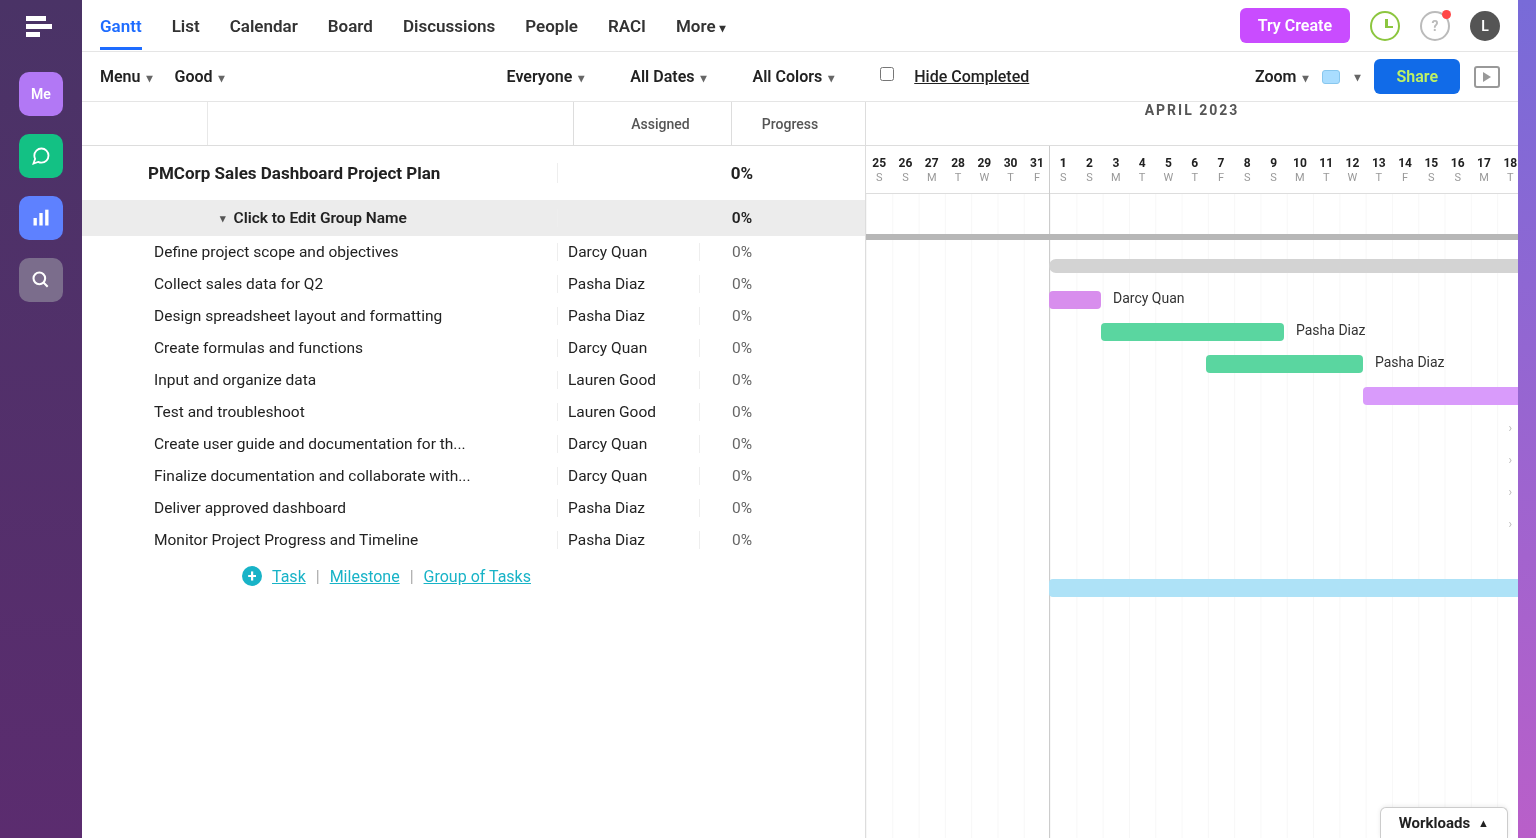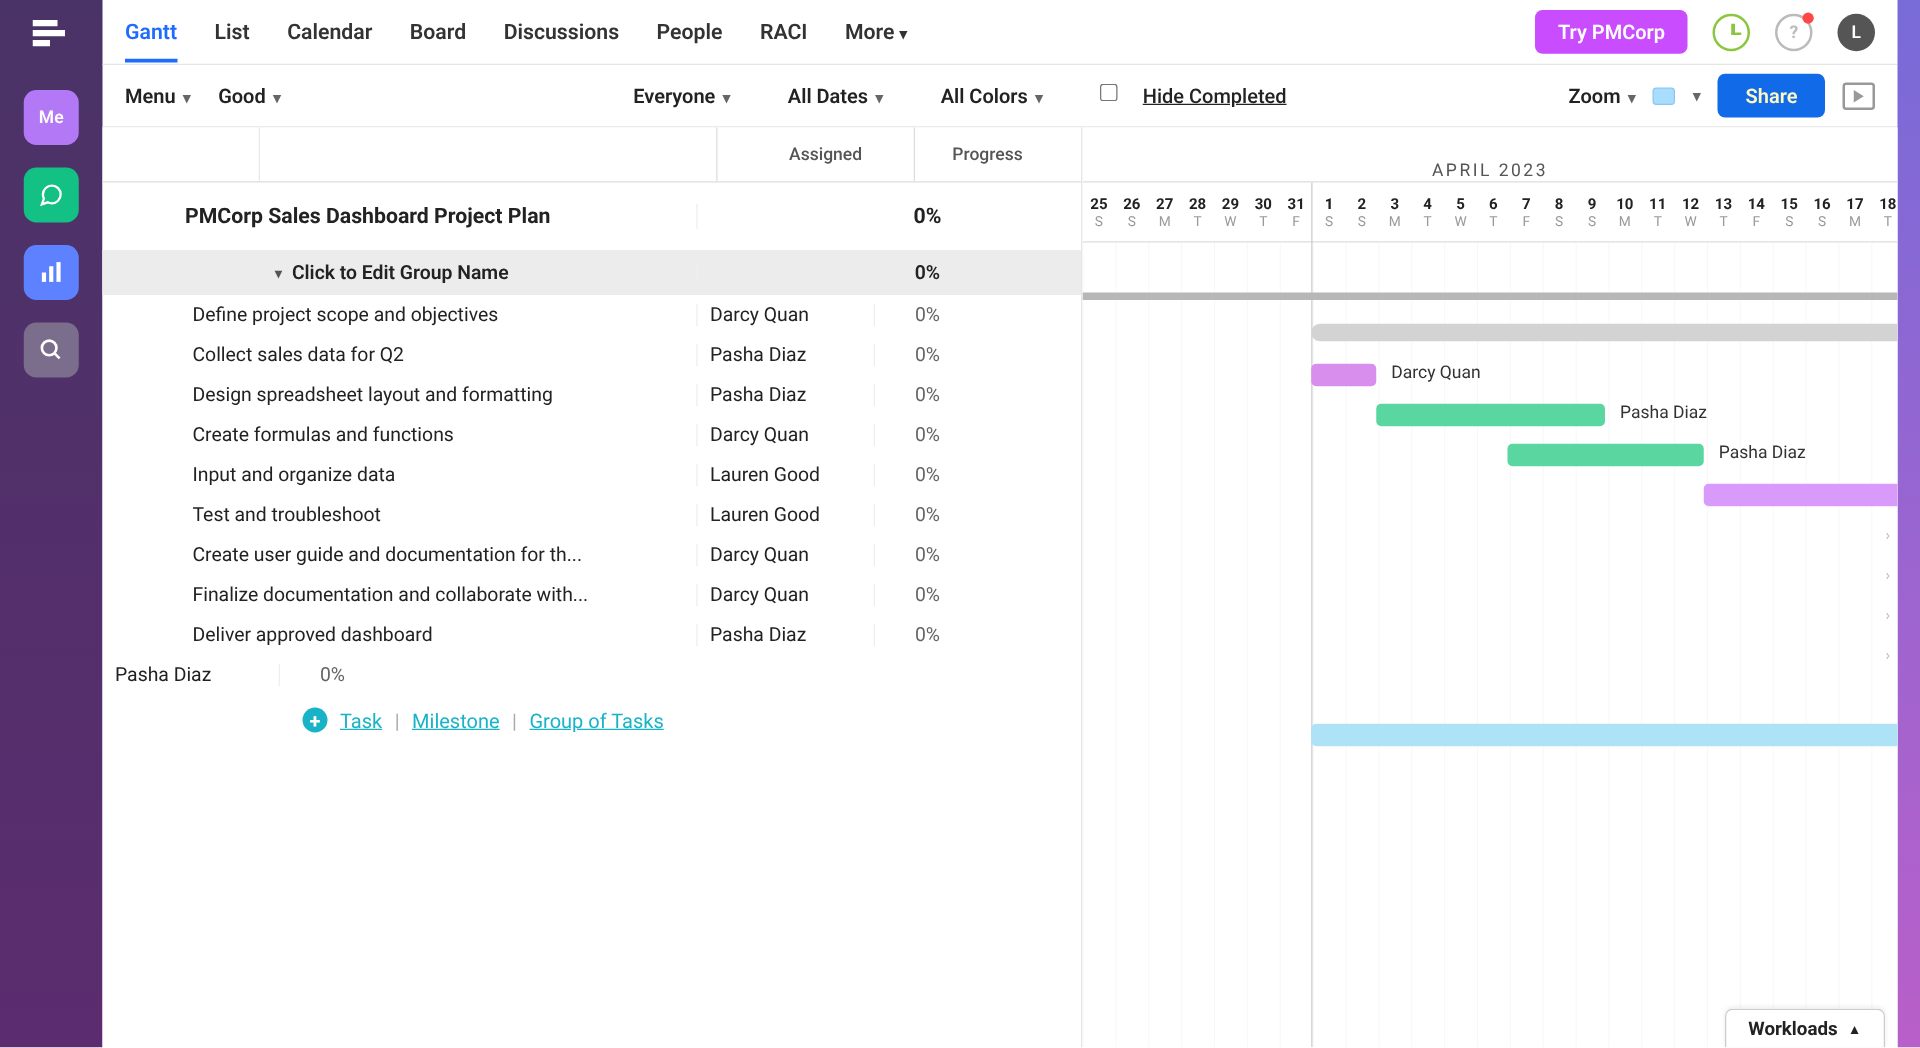--- a/index.html
+++ b/index.html
@@ -131,21 +131,21 @@
     content:'▾';font-size:12px;margin-left:6px;color:#666;
   }
   .filters .mid { display:flex; gap:46px; margin-left:260px;}
   .filters .hide { display:flex;align-items:flex-start;gap:20px;font-weight:500;text-decoration:underline;}
   .filters .hide input{width:14px;height:14px;}
   .filters-right{margin-left:auto;display:flex;align-items:center;gap:14px;}
   .color-swatch{
     width:18px;height:14px;border-radius:3px;background:#a9ddff;border:1px solid #88c7ee;
   }
   .btn-share{
-    background:#116be8;color:#fef9c3;font-weight:600;padding:8px 22px;border-radius:6px;font-size:16px;
+    background:#116be8;color:#bef264;font-weight:600;padding:8px 22px;border-radius:6px;font-size:16px;
     cursor:pointer;
   }
   .present-icon{
     width:26px;height:22px;border:2.5px solid #999;border-radius:3px;position:relative;
   }
   .present-icon::after{
     content:'';position:absolute;left:7px;top:4px;
     border-left:8px solid #999;border-top:5px solid transparent;border-bottom:5px solid transparent;
   }
 
@@ -187,22 +187,22 @@
     width:20px;height:20px;border-radius:50%;background:#18b3c7;color:#fff;
     display:flex;align-items:center;justify-content:center;font-weight:700;font-size:16px;
   }
   .add-link{color:#18b3c7;text-decoration:underline;cursor:pointer;}
   .add-sep{color:#aaa;}
 
   
   .gantt{flex:1;overflow:hidden;position:relative;background:#fff;}
 
   .gantt-head{
-    height:44px;border-bottom:1px solid #ddd;display:flex;align-items:flex-end;justify-content:center;
-    letter-spacing:2px;font-weight:400;color:#555;font-size:14px;
+    height:44px;border-bottom:1px solid #ddd;display:flex;align-items:flex-start;justify-content:center;
+    letter-spacing:2px;font-weight:700;color:#555;font-size:14px;
   }
   .gantt-cal{
     height:48px;border-bottom:1px solid #ddd;display:flex;
   }
   .day{
     width:26.3px;flex-shrink:0;text-align:center;font-size:12px;
     display:flex;flex-direction:column;justify-content:center;gap:1px;
     position:relative;
   }
   .day .dn{font-weight:700;color:#222;}
@@ -303,21 +303,21 @@
     <div class="tab active"><span>Gantt</span></div>
     <div class="tab"><span>List</span></div>
     <div class="tab"><span>Calendar</span></div>
     <div class="tab"><span>Board</span></div>
     <div class="tab"><span>Discussions</span></div>
     <div class="tab"><span>People</span></div>
     <div class="tab"><span>RACI</span></div>
     <div class="tab"><span>More</span><span class="chev">▾</span></div>
 
     <div class="tabs-right">
-      <div class="btn-premium"><span>Try PMCorp</span></div>
+      <div class="btn-premium"><span>Try Create</span></div>
       <div class="icon-circle"></div>
       <div class="help-icon">
           <span>?</span>
           <span class="dot"></span>
         </div>
       <div class="avatar">
           <span>L</span>
         </div>
     </div>
   </div>
@@ -432,20 +432,23 @@
             <div class="p">0%</div>
           </div>
           <div class="row task">
             <div class="n">
               <span class="txt">Deliver approved dashboard</span>
             </div>
             <div class="a">Pasha Diaz</div>
             <div class="p">0%</div>
           </div>
           <div class="row task">
+            <div class="n">
+              <span class="txt">Monitor Project Progress and Timeline</span>
+            </div>
             <div class="a">Pasha Diaz</div>
             <div class="p">0%</div>
           </div>
         </div>
 
       <div class="add-row">
         <div class="add-plus">+</div>
         <span class="add-link">Task</span>
         <span class="add-sep">|</span>
         <span class="add-link">Milestone</span>

